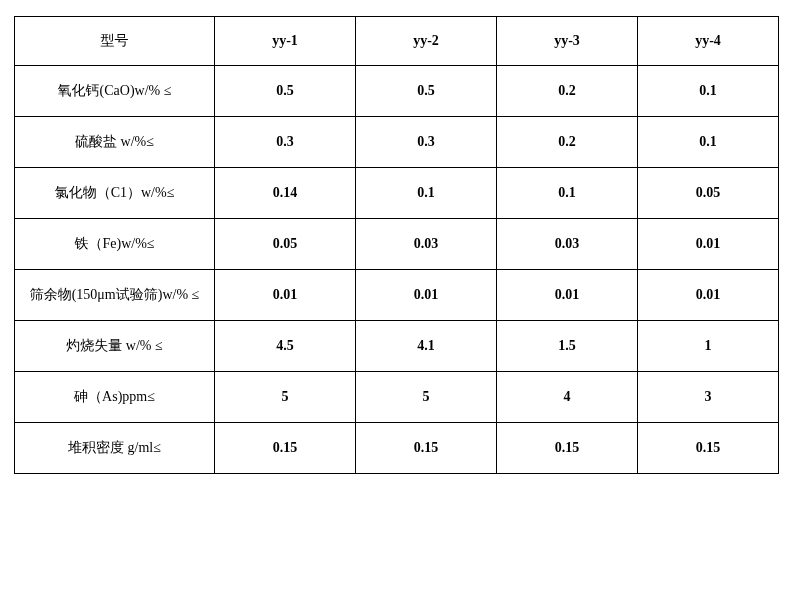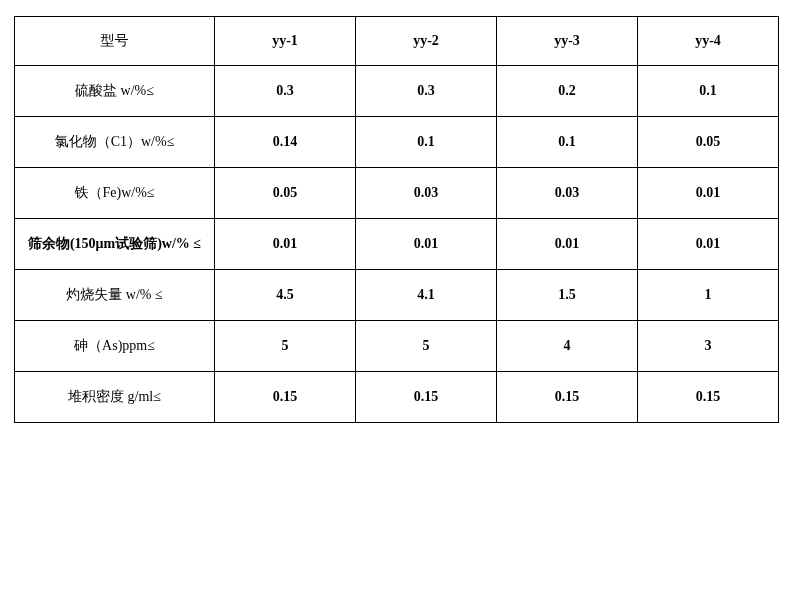--- a/index.html
+++ b/index.html
@@ -44,21 +44,20 @@
   .cell-label {
     font-size: 14px;
   }
   .cell-value {
     font-size: 13px;
     font-family: "Liberation Serif", "DejaVu Serif", serif;
     font-weight: bold;
   }
   .two-line {
     line-height: 1.5;
-    font-weight: bold;
   }
 </style>
 </head>
 <body>
 
 <div class="page">
   <table class="spec-table">
     <colgroup>
       <col class="label-col">
       <col class="value-col">
@@ -69,20 +68,27 @@
     <tbody>
       <tr>
         <td class="cell-label">型号</td>
         <td class="cell-value">yy-1</td>
         <td class="cell-value">yy-2</td>
         <td class="cell-value">yy-3</td>
         <td class="cell-value">yy-4</td>
       </tr>
 
 
+      <tr>
+        <td class="cell-label">氧化钙(CaO)w/% ≤</td>
+        <td class="cell-value">0.5</td>
+        <td class="cell-value">0.5</td>
+        <td class="cell-value">0.2</td>
+        <td class="cell-value">0.1</td>
+      </tr>
 
 
       <tr>
         <td class="cell-label">硫酸盐 w/%≤</td>
         <td class="cell-value">0.3</td>
         <td class="cell-value">0.3</td>
         <td class="cell-value">0.2</td>
         <td class="cell-value">0.1</td>
       </tr>
 

